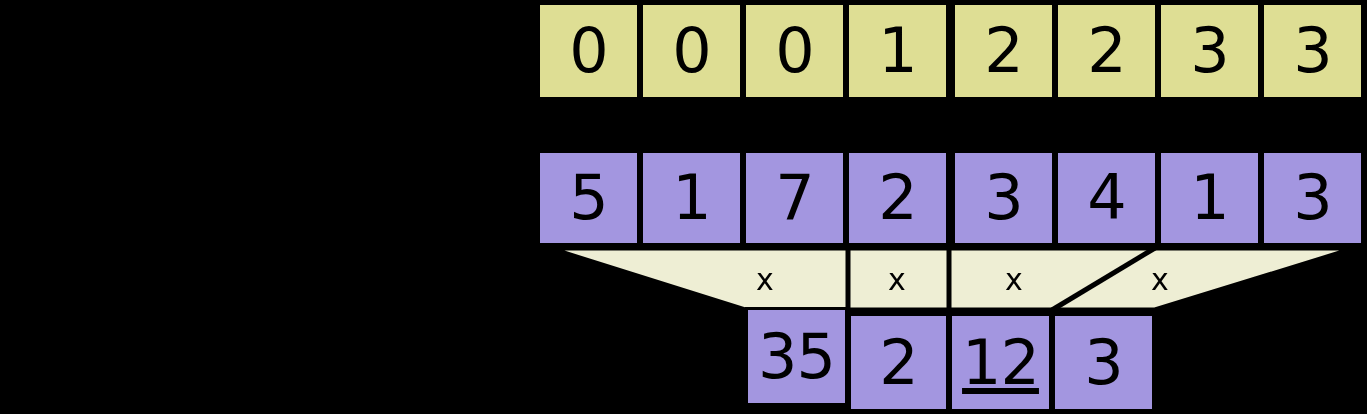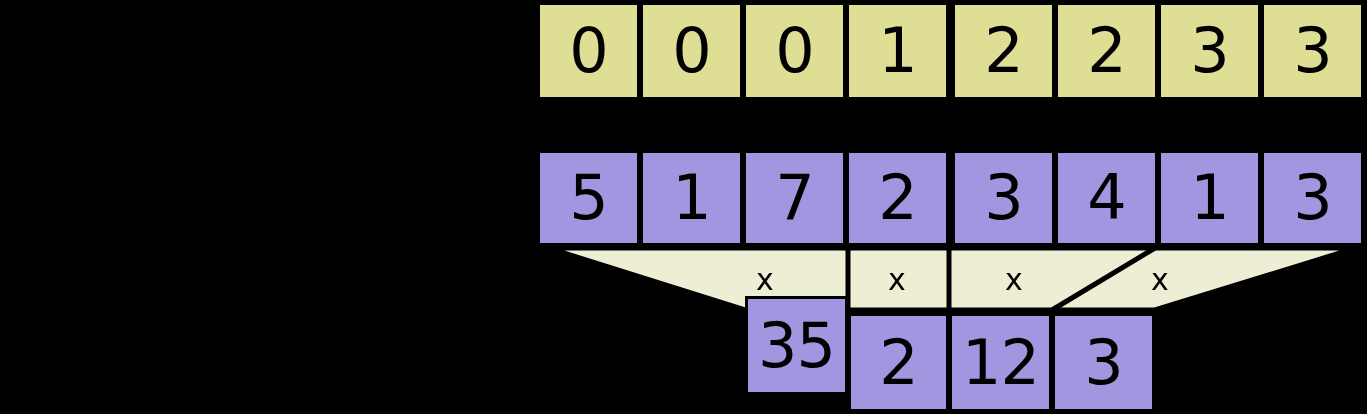--- a/index.html
+++ b/index.html
@@ -68,19 +68,19 @@
     <line x1="949" y1="248" x2="949" y2="310" stroke="#000000" stroke-width="5"></line>
     <line x1="1155" y1="248" x2="1052" y2="310" stroke="#000000" stroke-width="5"></line>
   </svg>
 
   <div class="xmark" style="left:745px;top:262px;width:40px;height:36px;">x</div>
   <div class="xmark" style="left:877px;top:262px;width:40px;height:36px;">x</div>
   <div class="xmark" style="left:994px;top:262px;width:40px;height:36px;">x</div>
   <div class="xmark" style="left:1140px;top:262px;width:40px;height:36px;">x</div>
 
   <div>
-    <div class="cell purple" style="left:745px;top:296px;width:103px;height:99px;">35</div>
+    <div class="cell purple" style="left:745px;top:307px;width:103px;height:99px;">35</div>
     <div class="cell purple" style="left:848px;top:313px;width:101px;height:99px;">2</div>
-    <div class="cell purple" style="left:949px;top:313px;width:103px;height:99px;">12</div>
+    <div class="cell purple" style="left:949px;top:313px;width:103px;height:99px;text-decoration:underline;">12</div>
     <div class="cell purple" style="left:1052px;top:313px;width:103px;height:99px;">3</div>
   </div>
 
 </div>
 
 </body></html>

